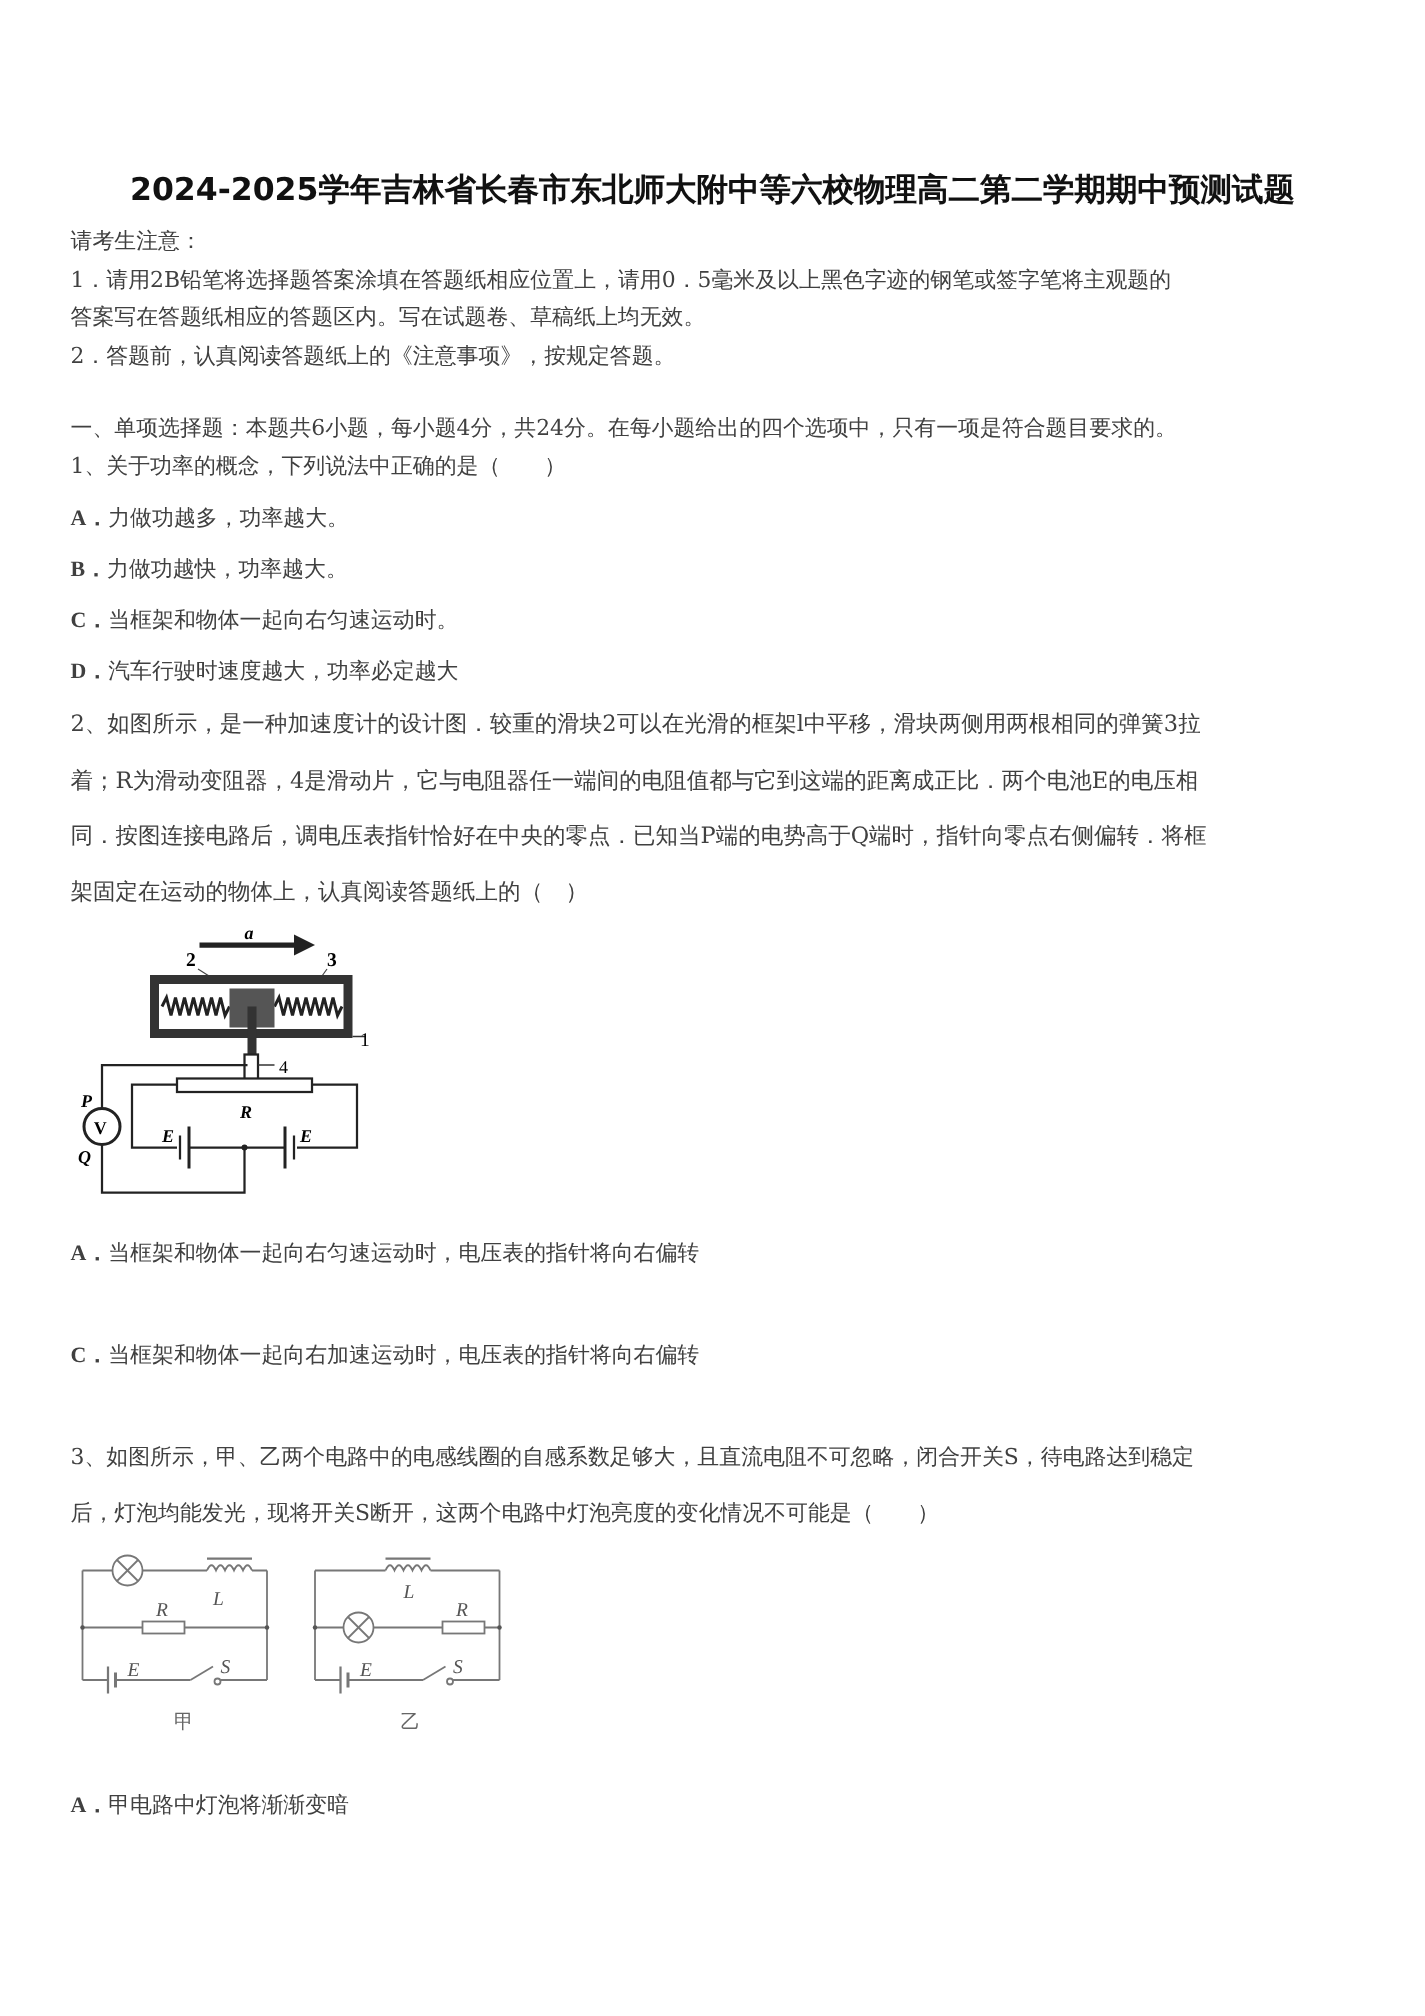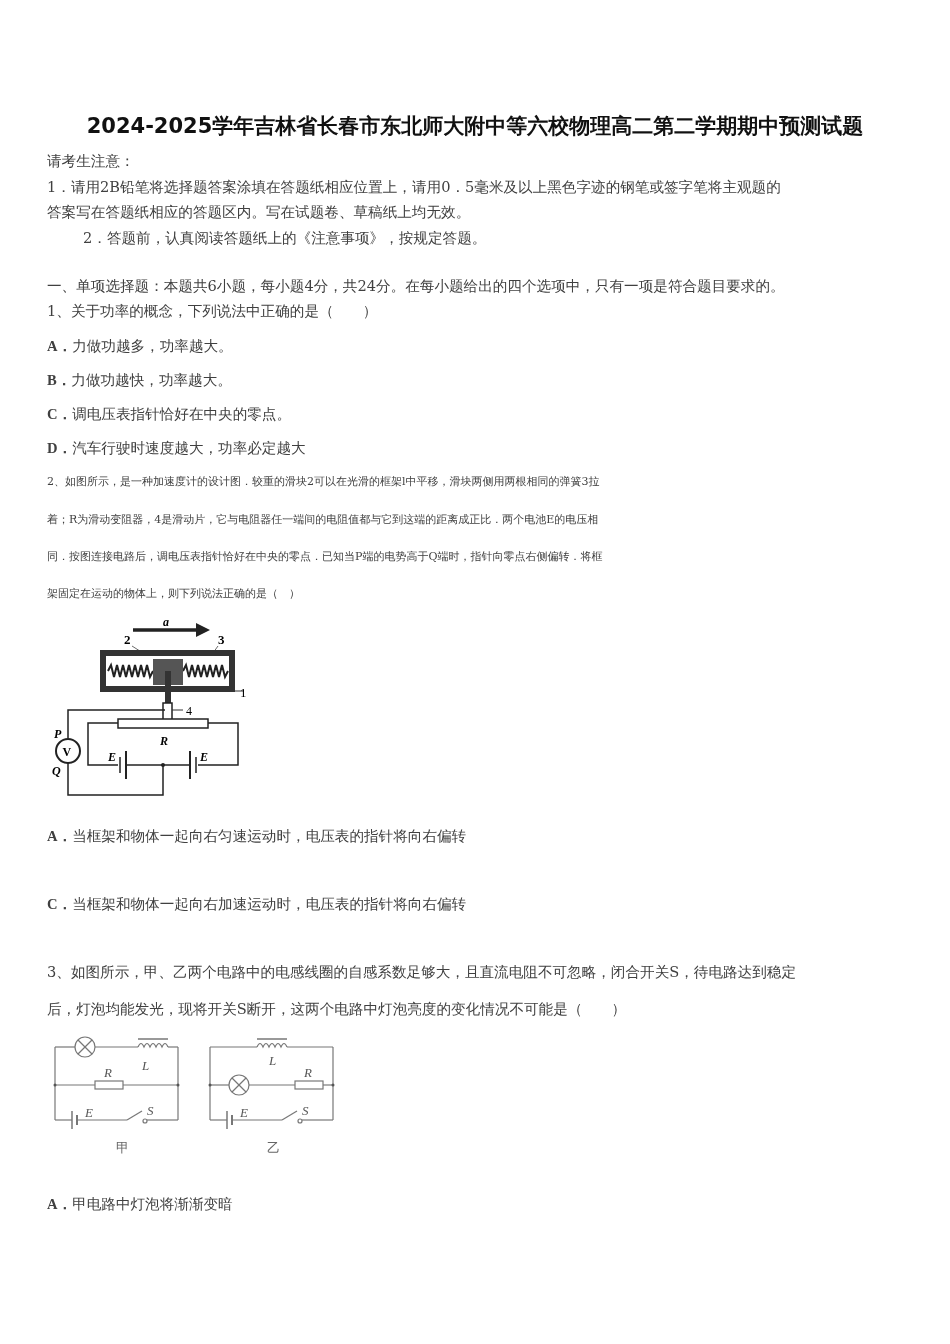--- a/index.html
+++ b/index.html
@@ -13,55 +13,55 @@
     position: absolute; left: 0; top: 112px; width: 950px; text-align: center;
     font-family: "DejaVu Sans", "Liberation Sans", sans-serif;
     font-weight: bold; font-size: 21px; letter-spacing: 0px; color: #111;
   }
   .line {
     position: absolute; left: 47px; font-size: 14.6px; white-space: nowrap; color: #404040;
     line-height: 20px;
   }
   .notice { font-size: 14.6px; }
   .opt-letter { font-weight: bold; font-family: "Liberation Serif", serif; }
-  .q2-line { font-size: 11px; }
+  .q2-line { font-size: 15px; }
   svg text { font-family: "Liberation Serif", serif; }
 </style>
 </head>
 <body>
 
 <div class="page">
 
   <div class="title">2024-2025学年吉林省长春市东北师大附中等六校物理高二第二学期期中预测试题</div>
 
   <div class="line notice" style="top:151px;">请考生注意：</div>
   <div class="line notice" style="top:177px;">1．请用2B铅笔将选择题答案涂填在答题纸相应位置上，请用0．5毫米及以上黑色字迹的钢笔或签字笔将主观题的</div>
   <div class="line notice" style="top:202px;">答案写在答题纸相应的答题区内。写在试题卷、草稿纸上均无效。</div>
-  <div class="line notice" style="top:228px;margin-left:36px;">2．答题前，认真阅读答题纸上的《注意事项》，按规定答题。</div>
+  <div class="line notice" style="top:228px;">2．答题前，认真阅读答题纸上的《注意事项》，按规定答题。</div>
 
   <div class="line" style="top:276px;">一、单项选择题：本题共6小题，每小题4分，共24分。在每小题给出的四个选项中，只有一项是符合题目要求的。</div>
 
   <div class="line" style="top:301px;">1、关于功率的概念，下列说法中正确的是（　　）</div>
   <div class="line" style="top:336px;">
     <span class="opt-letter">A．</span><span>力做功越多，功率越大。</span>
   </div>
   <div class="line" style="top:370px;">
     <span class="opt-letter">B．</span><span>力做功越快，功率越大。</span>
   </div>
   <div class="line" style="top:404px;">
-    <span class="opt-letter">C．</span><span>调电压表指针恰好在中央的零点。</span>
+    <span class="opt-letter">C．</span><span>当框架和物体一起向右匀速运动时。</span>
   </div>
   <div class="line" style="top:438px;">
     <span class="opt-letter">D．</span><span>汽车行驶时速度越大，功率必定越大</span>
   </div>
 
   <div class="line q2-line" style="top:472px;">2、如图所示，是一种加速度计的设计图．较重的滑块2可以在光滑的框架l中平移，滑块两侧用两根相同的弹簧3拉</div>
   <div class="line q2-line" style="top:510px;">着；R为滑动变阻器，4是滑动片，它与电阻器任一端间的电阻值都与它到这端的距离成正比．两个电池E的电压相</div>
   <div class="line q2-line" style="top:547px;">同．按图连接电路后，调电压表指针恰好在中央的零点．已知当P端的电势高于Q端时，指针向零点右侧偏转．将框</div>
-  <div class="line q2-line" style="top:584px;">架固定在运动的物体上，则下列说法正确的是（　）</div>
+  <div class="line q2-line" style="top:584px;">架固定在运动的物体上，认真阅读答题纸上的（　）</div>
 
   <svg style="position:absolute; left:48px; top:615px;" width="200" height="190" viewBox="0 0 200 190">
 
     <line x1="85" y1="15" x2="150" y2="15" stroke="#222" stroke-width="3.5"></line>
     <polygon points="148,8 162,15 148,22" fill="#222"></polygon>
     <text x="115" y="11" font-size="12" font-style="italic" font-weight="bold">a</text>
     <text x="76" y="29" font-size="13" font-weight="bold">2</text>
     <text x="170" y="29" font-size="13" font-weight="bold">3</text>
     <line x1="84" y1="31" x2="95" y2="38" stroke="#444" stroke-width="0.8"></line>
     <line x1="170" y1="31" x2="160" y2="45" stroke="#444" stroke-width="0.8"></line>

